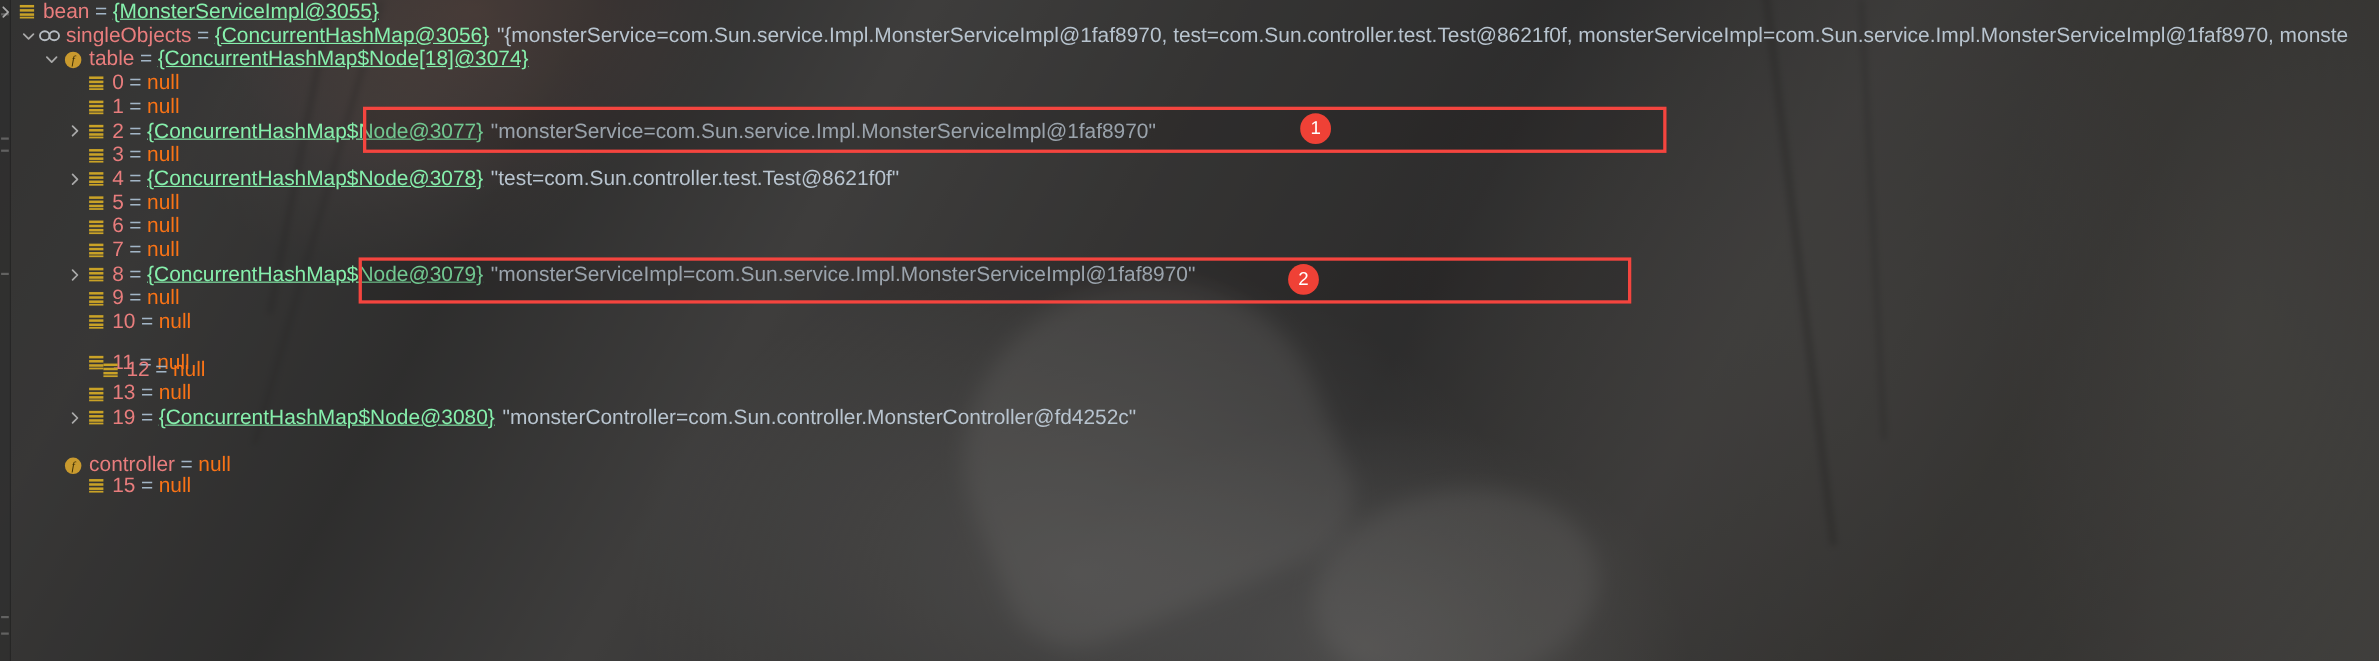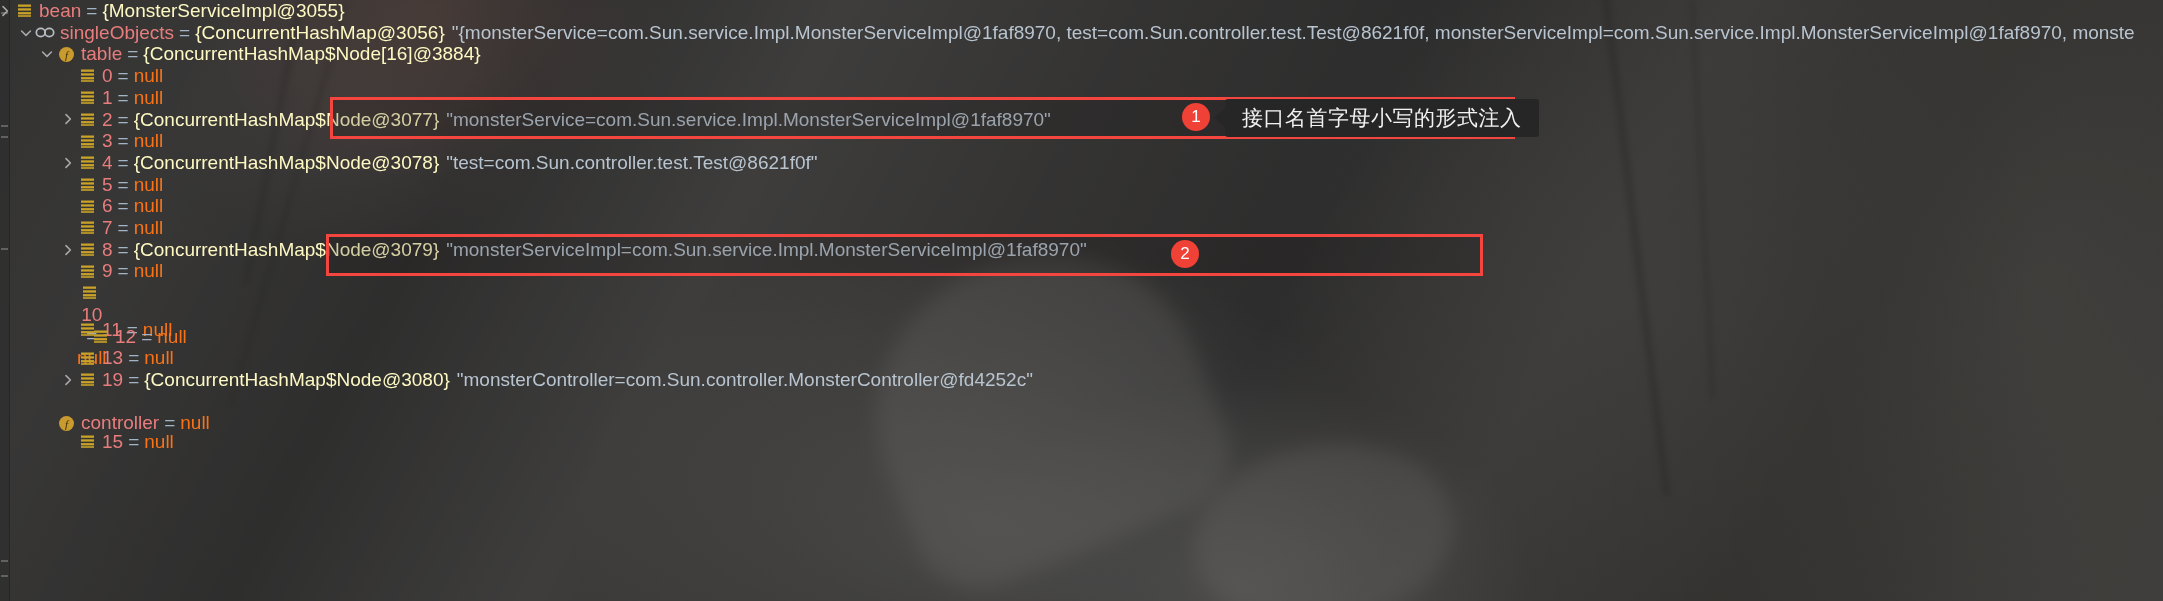--- a/index.html
+++ b/index.html
@@ -108,21 +108,21 @@
     justify-content: center;
     width: 20px;
     height: 21.7px;
     flex: 0 0 auto;
     margin-right: 5px;
   }
 
   .name { color: #e87d7d; }
   .eq   { color: #a2b5c6; padding: 0 5px; }
   .val-null { color: #f97316; }
-  .val-ref  { color: #fef9c3; }
+  .val-ref  { color: #86efac; text-decoration: underline; }
   .val-str  { color: #b8c4cf; }
 
   
   .hl-box {
     position: absolute;
     border: 3px solid #f4453f;
     background: rgba(20,18,18,0.18);
     pointer-events: none;
   }
   .badge {
@@ -226,21 +226,21 @@
       </div>
       <div class="row" style="left: 56px; top: 43.4px;">
         <span class="icon">
           <svg width="17" height="17" viewBox="0 0 17 17" aria-hidden="true">
             <circle cx="8.5" cy="8.5" r="7.5" fill="#c99a2e"></circle>
             <text x="8.5" y="12.6" font-family="Liberation Serif, serif" font-size="11" font-style="italic" fill="#3a2d06" text-anchor="middle">f</text>
           </svg>
         </span>
         <span class="name">table</span>
         <span class="eq">=</span>
-        <span class="val-ref">{ConcurrentHashMap$Node[16]@3884}</span>
+        <span class="val-ref">{ConcurrentHashMap$Node[18]@3074}</span>
       </div>
       <div class="row" style="left: 77px; top: 65.1px;">
         <span class="icon">
           <svg width="15" height="15" viewBox="0 0 15 15" aria-hidden="true">
             <rect x="1" y="1.5" width="13" height="2.3" fill="#c9a227"></rect>
             <rect x="1" y="5.3" width="13" height="2.3" fill="#c9a227"></rect>
             <rect x="1" y="9.1" width="13" height="2.3" fill="#c9a227"></rect>
             <rect x="1" y="12.2" width="13" height="1.6" fill="#c9a227"></rect>
           </svg>
         </span>
@@ -376,21 +376,21 @@
             <rect x="1" y="1.5" width="13" height="2.3" fill="#c9a227"></rect>
             <rect x="1" y="5.3" width="13" height="2.3" fill="#c9a227"></rect>
             <rect x="1" y="9.1" width="13" height="2.3" fill="#c9a227"></rect>
             <rect x="1" y="12.2" width="13" height="1.6" fill="#c9a227"></rect>
           </svg>
         </span>
         <span class="name">9</span>
         <span class="eq">=</span>
         <span class="val-null">null</span>
       </div>
-      <div class="row" style="left: 77px; top: 282.1px; flex-direction: column;">
+      <div class="row" style="left: 77px; top: 282.1px;">
         <span class="icon">
           <svg width="15" height="15" viewBox="0 0 15 15" aria-hidden="true">
             <rect x="1" y="1.5" width="13" height="2.3" fill="#c9a227"></rect>
             <rect x="1" y="5.3" width="13" height="2.3" fill="#c9a227"></rect>
             <rect x="1" y="9.1" width="13" height="2.3" fill="#c9a227"></rect>
             <rect x="1" y="12.2" width="13" height="1.6" fill="#c9a227"></rect>
           </svg>
         </span>
         <span class="name">10</span>
         <span class="eq">=</span>
@@ -475,18 +475,17 @@
           </svg>
         </span>
         <span class="name">controller</span>
         <span class="eq">=</span>
         <span class="val-null">null</span>
       </div>
     </div>
 
   <div class="hl-box" style="left:330px; top:97px; width:1185px; height:42px;"></div>
   <div class="badge" style="left:1182px; top:103px;">1</div>
-  <div class="callout" style="left:1225px; top:99px;">接口名首字母小写的形式注入</div>
 
   <div class="hl-box" style="left:326px; top:234px; width:1157px; height:42px;"></div>
   <div class="badge" style="left:1171px; top:240px;">2</div>
 
 </div>
 
 </body></html>

